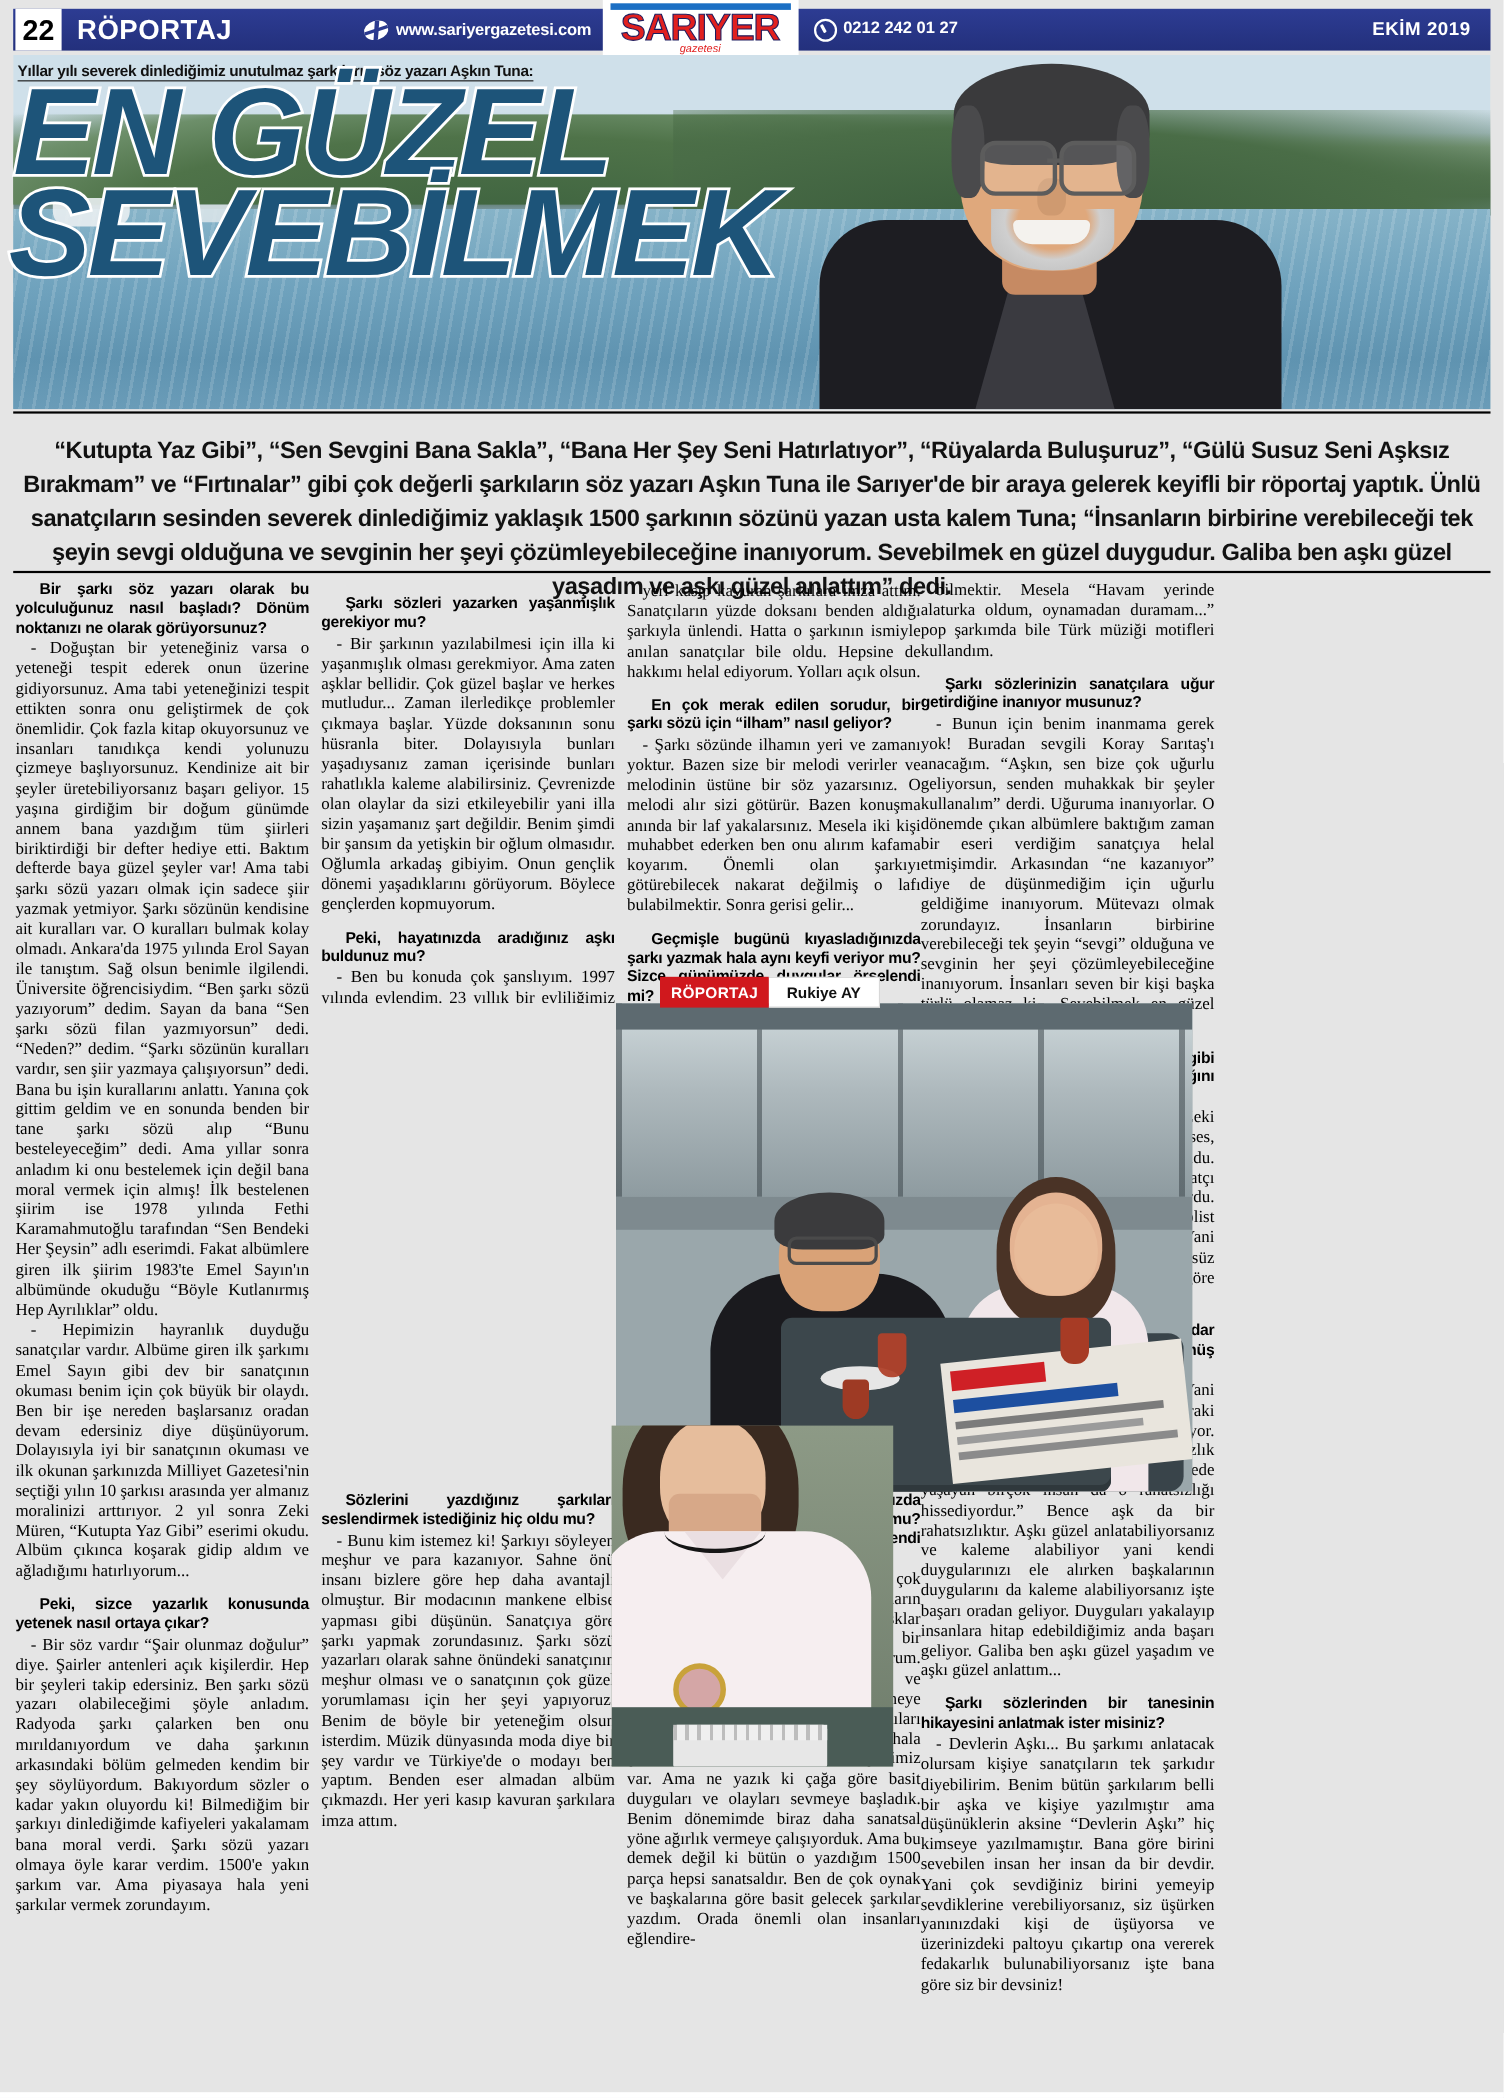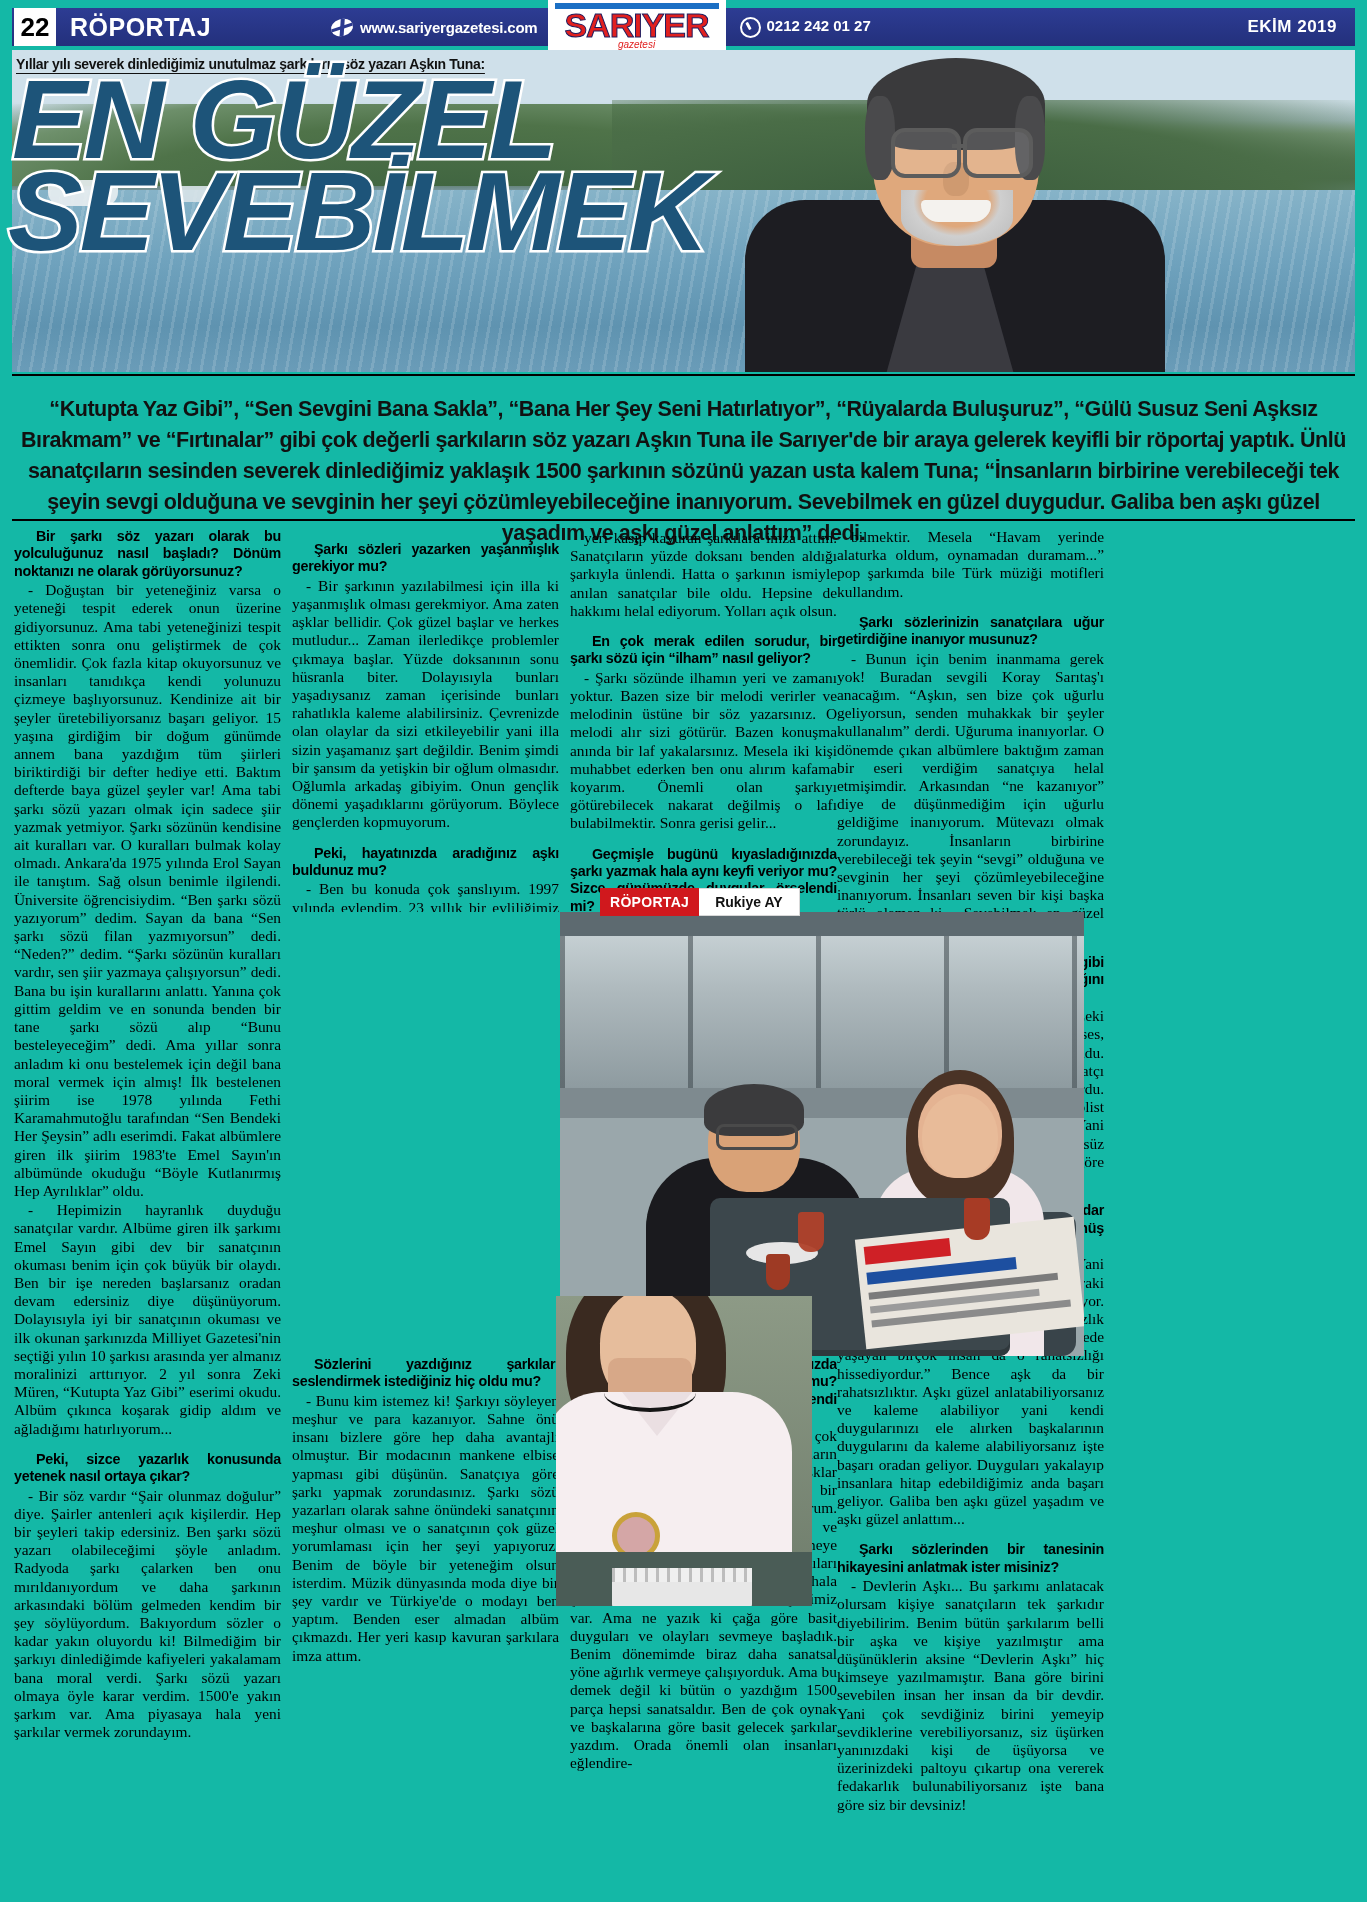--- a/index.html
+++ b/index.html
@@ -1,17 +1,17 @@
 <!DOCTYPE html>
 <html><head>
 <meta charset="utf-8">
 <style>
   html,body{margin:0;padding:0;background:#fff;}
   body{width:1367px;height:1907px;font-family:"Liberation Sans",sans-serif;overflow:hidden;}
-  .page{position:relative;width:1367px;height:1902px;background:#14b8a6;}
+  .page{position:relative;width:1367px;height:1902px;background:#e5e5e5;}
 
   
   .masthead{position:absolute;left:12px;top:8px;width:1343px;height:38px;background:#2b3a8f;
             background:linear-gradient(#2d3c93,#23307c);display:flex;align-items:center;}
   .mh-pagenum{width:42px;height:38px;background:#fff;color:#000;font-weight:bold;font-size:26px;
               display:flex;align-items:center;justify-content:center;margin-left:2px;}
   .mh-pagenum-wrap{position:relative;height:38px;display:flex;align-items:center;}
   .mh-section{color:#fff;font-weight:bold;font-size:25px;letter-spacing:.5px;margin-left:14px;
               font-family:"Liberation Sans",sans-serif;}
   .mh-web{display:flex;gap:7px;margin-left:120px;}

